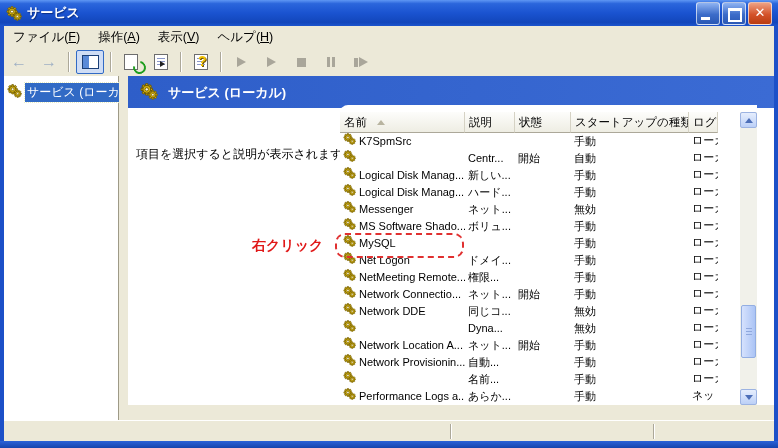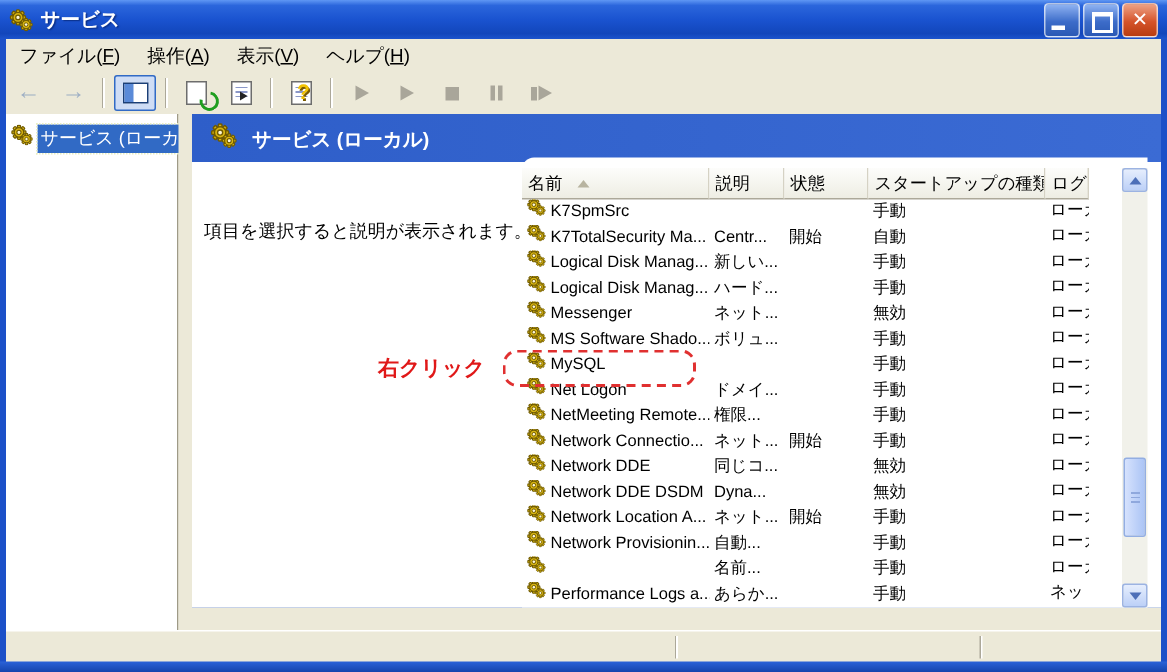--- a/index.html
+++ b/index.html
@@ -52,21 +52,21 @@
   .tree-item{display:flex;align-items:center;margin:7px 0 0 3px;gap:3px;}
   .tree-label{background:#316AC5;color:#fff;font-size:12px;padding:1px 2px;outline:1px dotted #e9edc0;white-space:nowrap;}
 
   .right-pane{left:128px;top:76px;width:646px;height:329px;background:linear-gradient(90deg,#2e5ec9,#3b6bd4);}
   .banner{position:absolute;left:12px;top:5px;height:24px;display:flex;align-items:center;gap:10px;}
   .banner-title{color:#fff;font-weight:bold;font-size:13px;}
   .content-white{position:absolute;left:0;top:32px;width:646px;height:297px;background:#fff;}
   .desc-text{position:absolute;left:8px;top:38px;font-size:12px;color:#000;}
 
   
-  .table-panel{position:absolute;left:212px;top:29px;width:417px;height:300px;background:#fff;border-top-left-radius:8px;margin-left:8px;}
+  .table-panel{position:absolute;left:212px;top:29px;width:417px;height:300px;background:#fff;border-top-left-radius:8px;}
   .table-header{position:absolute;left:0;top:7px;width:400px;height:21px;display:flex;}
   .hcell{box-sizing:border-box;height:21px;display:flex;align-items:center;padding:0 4px;font-size:11.5px;
      background:linear-gradient(180deg,#fdfdfb,#eeede3);border-right:1px solid #d5d2c4;border-bottom:1px solid #aca899;
      overflow:hidden;white-space:nowrap;}
   .sort-asc{width:0;height:0;margin-left:10px;border-left:4px solid transparent;border-right:4px solid transparent;border-bottom:5px solid #b8b4a0;}
   .table-body{position:absolute;left:0;top:28px;width:400px;height:272px;overflow:hidden;}
   .trow{height:17px;display:flex;align-items:center;font-size:11px;color:#000;}
   .tcell{box-sizing:border-box;padding:0 3px;overflow:hidden;white-space:nowrap;height:17px;line-height:17px;}
   .col-name{width:125px;}.col-description{width:50px;}.col-status{width:56px;}
   .col-startup{width:118px;}.col-logon{width:29px;font-family:Liberation Mono, monospace;}
@@ -326,21 +326,20 @@
                     <g fill="#d8b511" stroke="#6f5a00" stroke-width="0.9">
                       <rect x="-1.1" y="-5" width="2.2" height="10" rx="0.6" transform="rotate(0)"></rect>
                       <rect x="-1.1" y="-5" width="2.2" height="10" rx="0.6" transform="rotate(45)"></rect>
                       <rect x="-1.1" y="-5" width="2.2" height="10" rx="0.6" transform="rotate(90)"></rect>
                       <rect x="-1.1" y="-5" width="2.2" height="10" rx="0.6" transform="rotate(135)"></rect>
                       <circle r="3.4"></circle>
                     </g>
                     <circle r="1.5" fill="#fdf6d8" stroke="#6f5a00" stroke-width="0.8"></circle>
                   </g>
                 </svg></span>
-              <span>K7TotalSecurity Ma...</span>
             </div>
             <div class="tcell col-description">Centr...</div>
             <div class="tcell col-status">開始</div>
             <div class="tcell col-startup">自動</div>
             <div class="tcell col-logon">ローカル ...</div>
           </div>
           <div class="trow">
             <div class="tcell col-name name-cell">
               <span><svg width="13" height="12" viewBox="0 0 16 15">
                   <g transform="translate(6 5.6) scale(1)">
@@ -636,21 +635,20 @@
                     <g fill="#d8b511" stroke="#6f5a00" stroke-width="0.9">
                       <rect x="-1.1" y="-5" width="2.2" height="10" rx="0.6" transform="rotate(0)"></rect>
                       <rect x="-1.1" y="-5" width="2.2" height="10" rx="0.6" transform="rotate(45)"></rect>
                       <rect x="-1.1" y="-5" width="2.2" height="10" rx="0.6" transform="rotate(90)"></rect>
                       <rect x="-1.1" y="-5" width="2.2" height="10" rx="0.6" transform="rotate(135)"></rect>
                       <circle r="3.4"></circle>
                     </g>
                     <circle r="1.5" fill="#fdf6d8" stroke="#6f5a00" stroke-width="0.8"></circle>
                   </g>
                 </svg></span>
-              <span>Network DDE DSDM</span>
             </div>
             <div class="tcell col-description">Dyna...</div>
             <div class="tcell col-status"></div>
             <div class="tcell col-startup">無効</div>
             <div class="tcell col-logon">ローカル ...</div>
           </div>
           <div class="trow">
             <div class="tcell col-name name-cell">
               <span><svg width="13" height="12" viewBox="0 0 16 15">
                   <g transform="translate(6 5.6) scale(1)">

